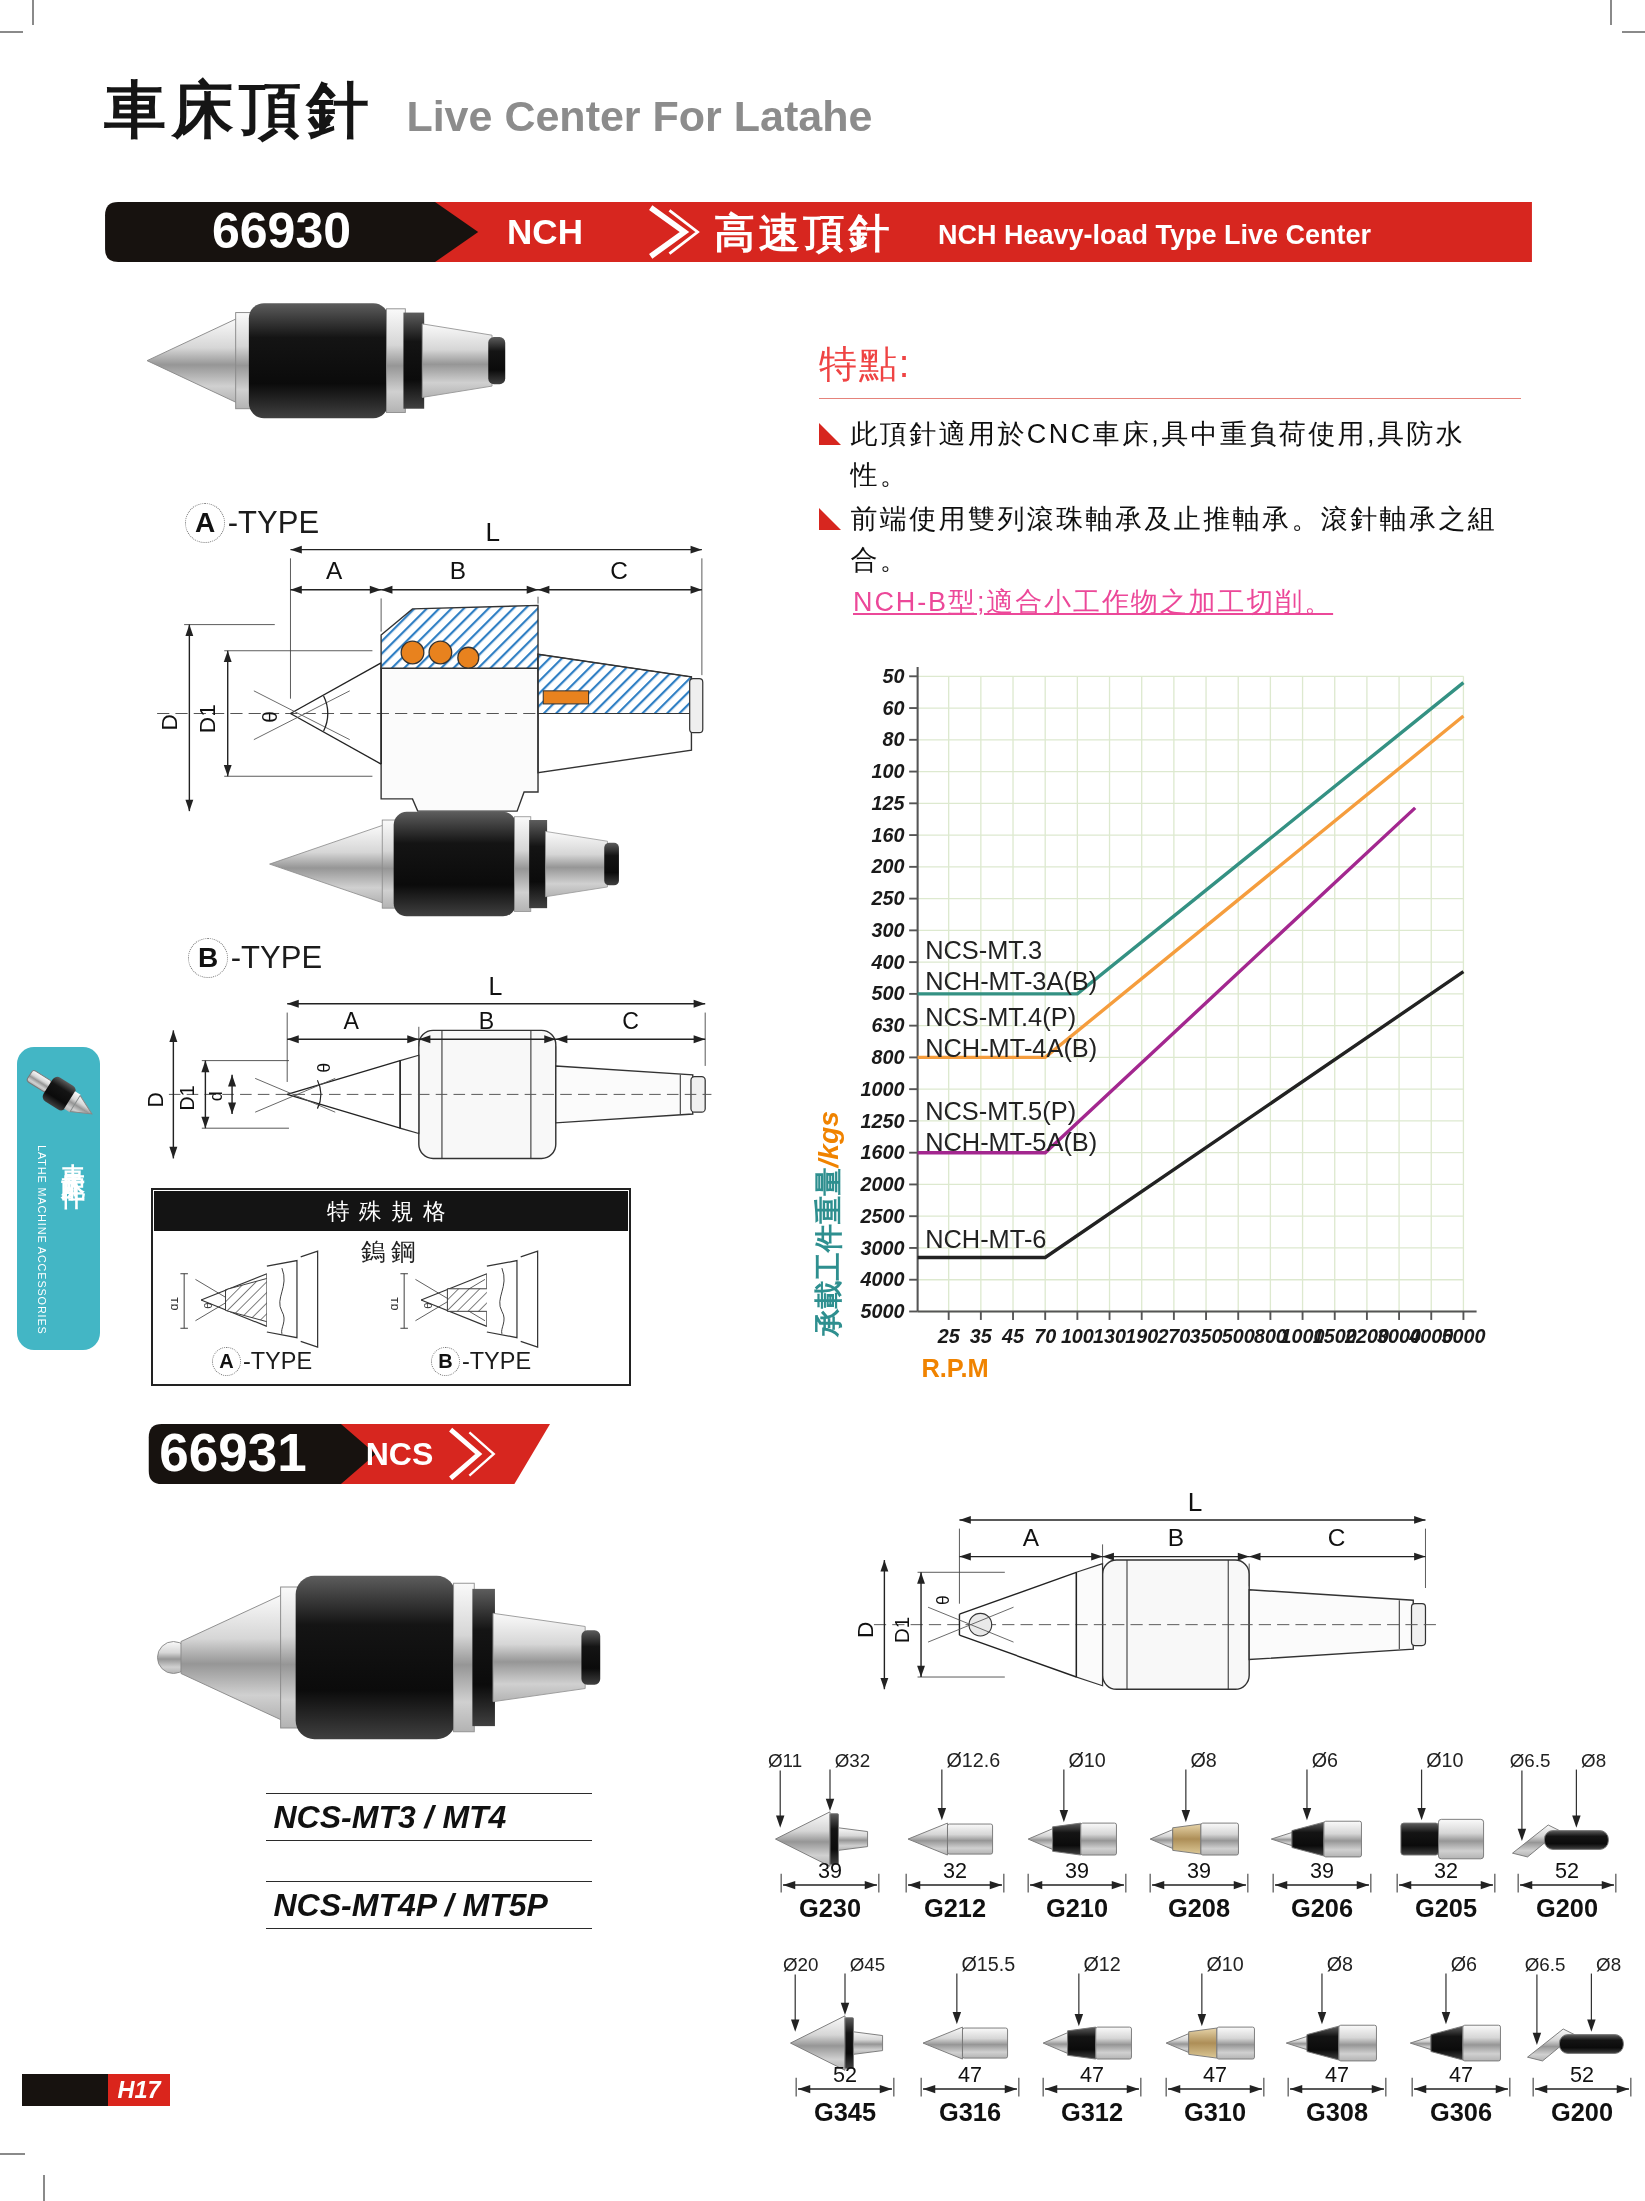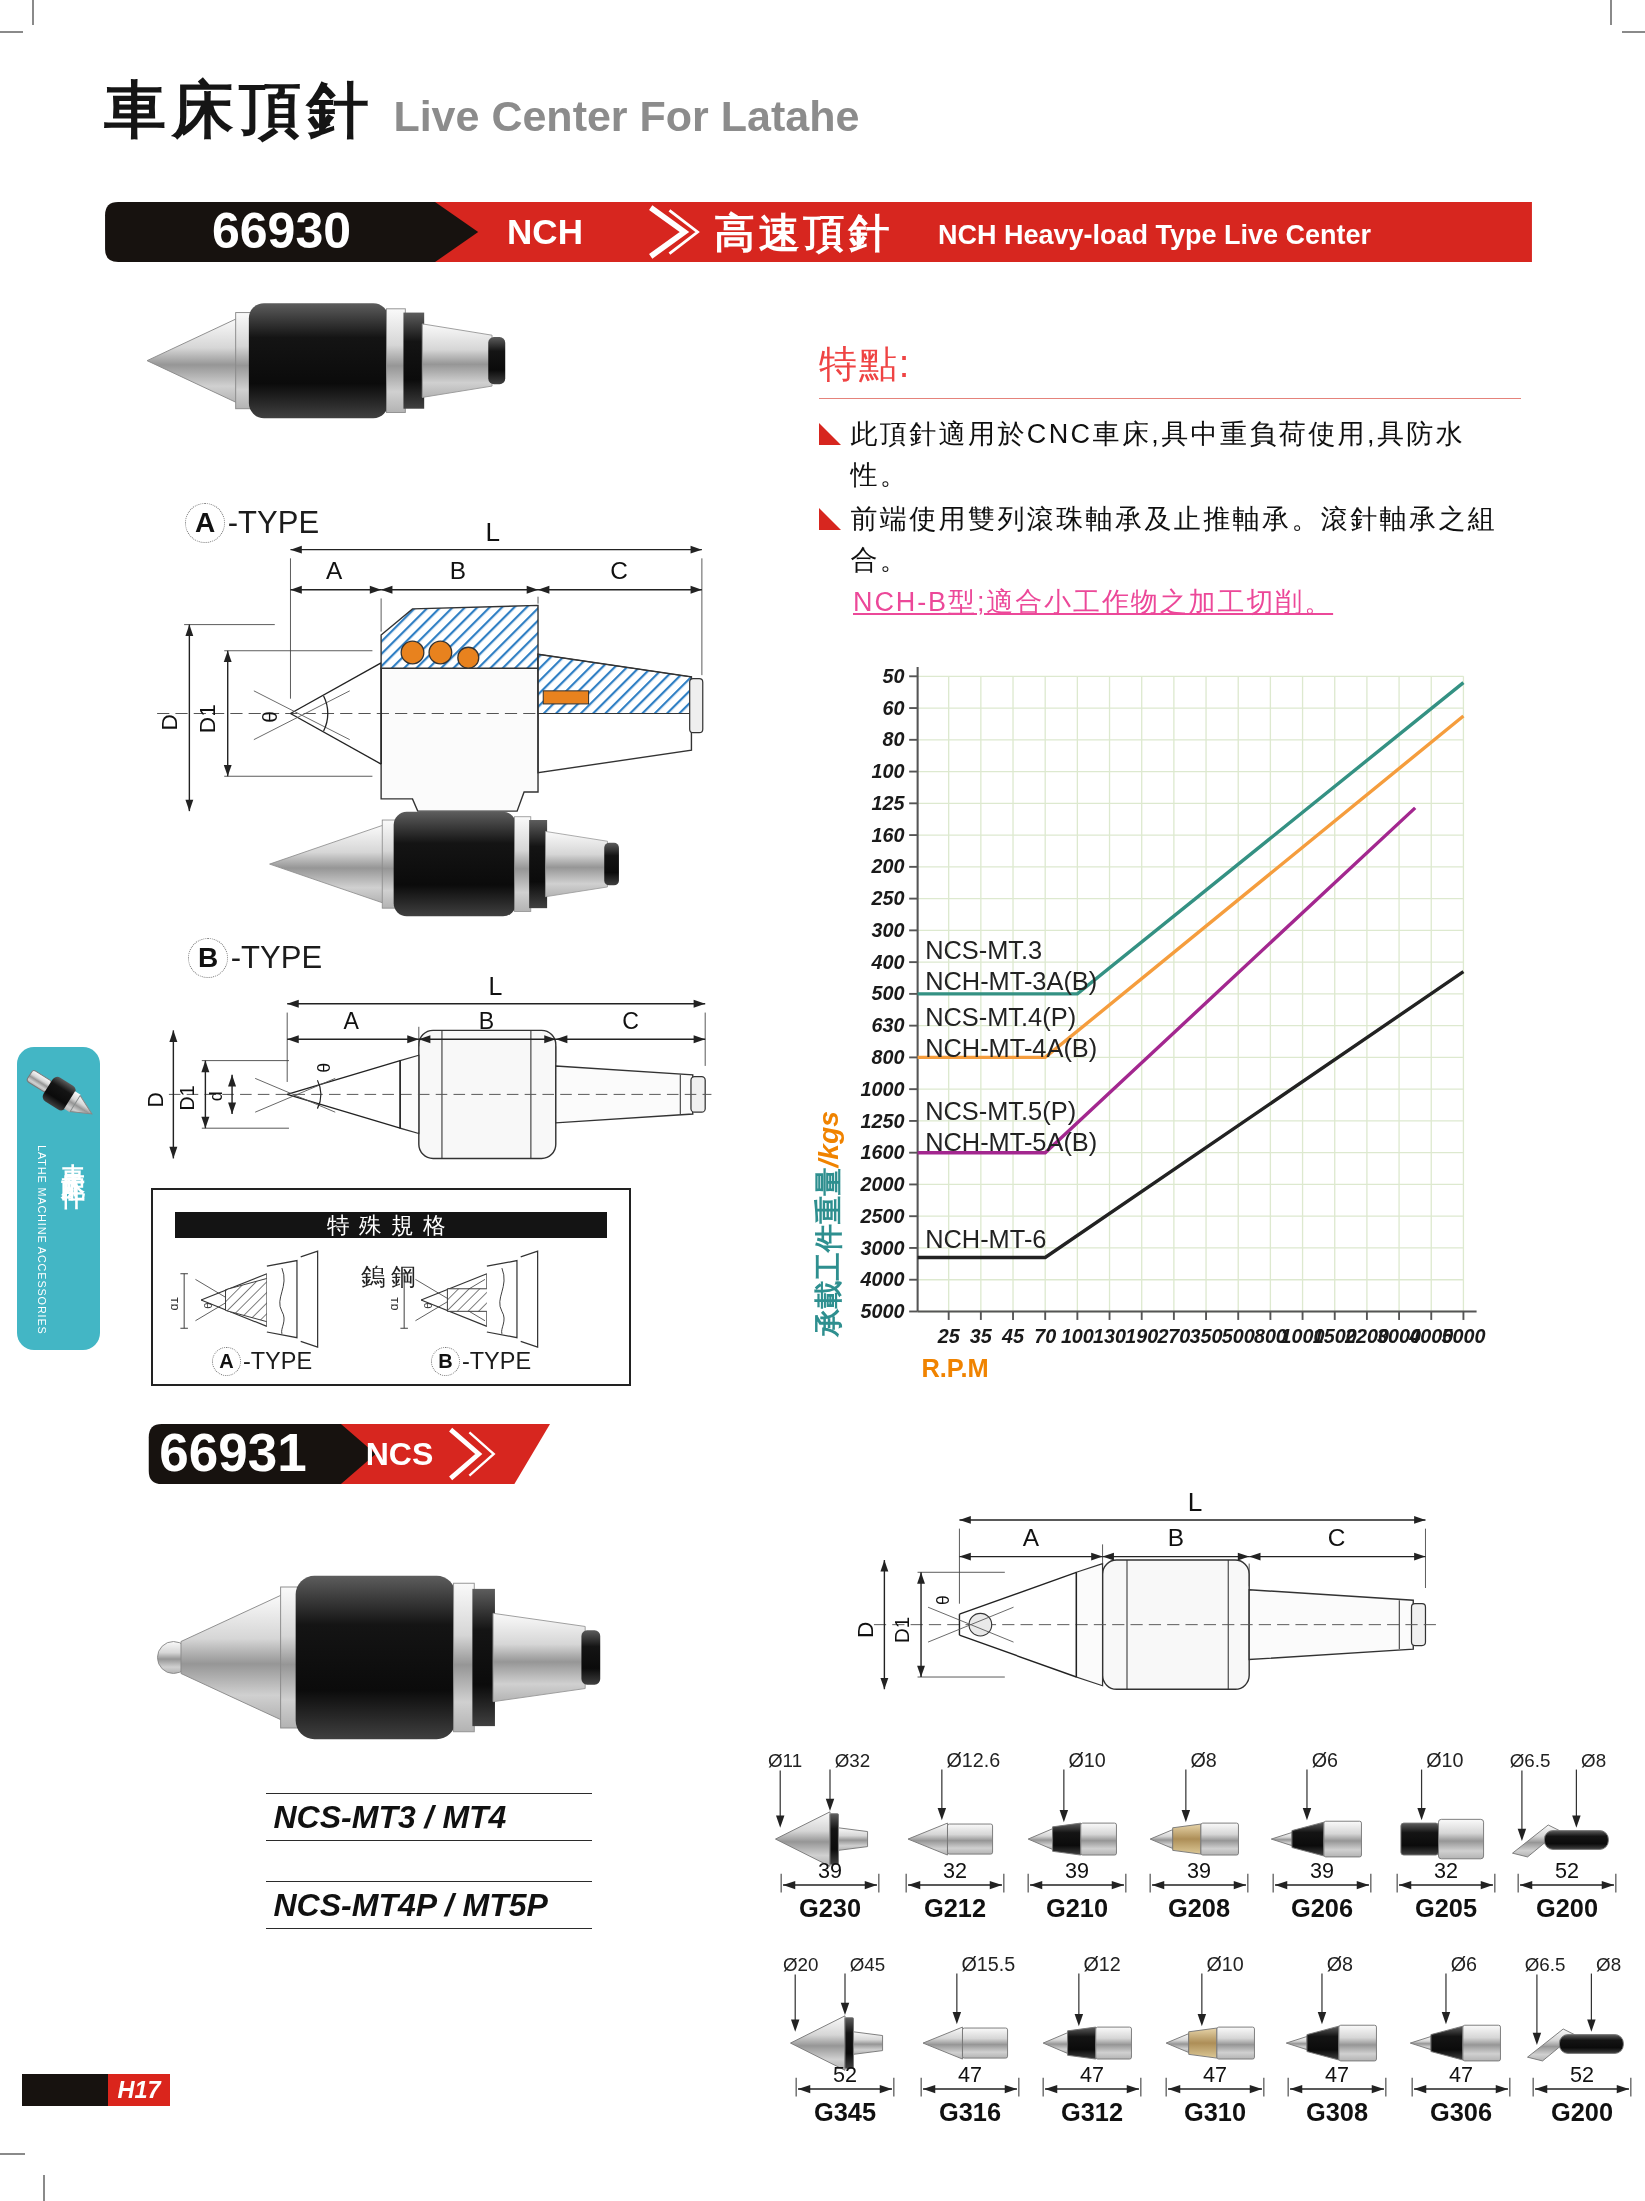--- a/index.html
+++ b/index.html
@@ -1,42 +1,42 @@
 <!DOCTYPE html>
 <html style="font-size:15px"><head>
 <meta charset="utf-8">
 <style>
   html,body{margin:0;padding:0;background:#e8e8e8;}
   .page{position:relative;width:1645px;height:2202px;background:#fff;
         font-family:"Liberation Sans",sans-serif;overflow:hidden;margin:0 auto;}
   .abs{position:absolute;}
   .mark{position:absolute;background:#8a8a8a;}
   
-  .title-row{display:flex;align-items:baseline;gap:19px;}
+  .title-row{display:flex;align-items:baseline;gap:32px;}
   .title-zh{font-size:62px;font-weight:bold;color:#151515;letter-spacing:5.6px;}
   .title-en{font-size:43px;font-weight:bold;color:#8c8c8c;}
   
   .bspan{position:absolute;color:#fff;font-weight:bold;white-space:nowrap;}
   
   .feat{width:702px;}
   .feat-h{font-size:38px;font-weight:normal;color:#ef4444;letter-spacing:1.9px;}
   .feat-hr{height:1.9px;background:#e5837b;margin-top:7.5px;}
   .feat ul{list-style:none;margin:15px 0 0 0;padding:0;}
   .feat li{display:flex;gap:9.4px;font-size:27px;color:#101010;letter-spacing:2.4px;line-height:1.5;margin-bottom:3.8px;}
   .tri{flex:0 0 auto;width:0;height:0;border-bottom:22.6px solid #d7261f;border-right:22.6px solid transparent;margin-top:8.5px;}
   .feat-note{margin:3.8px 0 0 34px;font-size:27px;letter-spacing:1.9px;color:#ec4899;text-decoration:underline;}
   
   .tlabel{display:flex;align-items:center;font-size:31px;color:#1c1c1c;}
   .circ{display:inline-flex;width:38px;height:38px;border:1.9px dotted #777;border-radius:50%;
         align-items:center;justify-content:center;font-weight:bold;font-size:28px;color:#111;margin-right:2.8px;}
   .tlabel.sm{font-size:23.5px;}
   .circ.sm{width:27px;height:27px;font-size:20px;border-width:1.9px;margin-right:1.9px;}
   
   .spbox{border:2.8px solid #222;background:#fff;}
-  .spbox .hd{margin:22px;height:26px;background:#141414;color:#fff;font-size:22.6px;letter-spacing:9.4px;
+  .spbox .hd{margin:1px;height:40px;background:#141414;color:#fff;font-size:22.6px;letter-spacing:9.4px;
              display:flex;align-items:center;justify-content:center;}
   .spbox .mat{text-align:center;font-size:24.5px;letter-spacing:5.6px;color:#222;margin-top:3.8px;}
   
   .model{border-top:1.9px solid #2b2b2b;border-bottom:1.9px solid #2b2b2b;width:311px;padding:4.7px 7.5px;
          font-size:32px;font-weight:bold;font-style:italic;color:#111;white-space:nowrap;}
   
   .side{background:#43b6c5;border-radius:17px;}
   .vtxt{position:absolute;writing-mode:vertical-rl;color:#fff;white-space:nowrap;}
   
   .pcode{color:#fff;font-weight:bold;font-style:italic;font-size:23.5px;display:flex;align-items:center;justify-content:center;}

